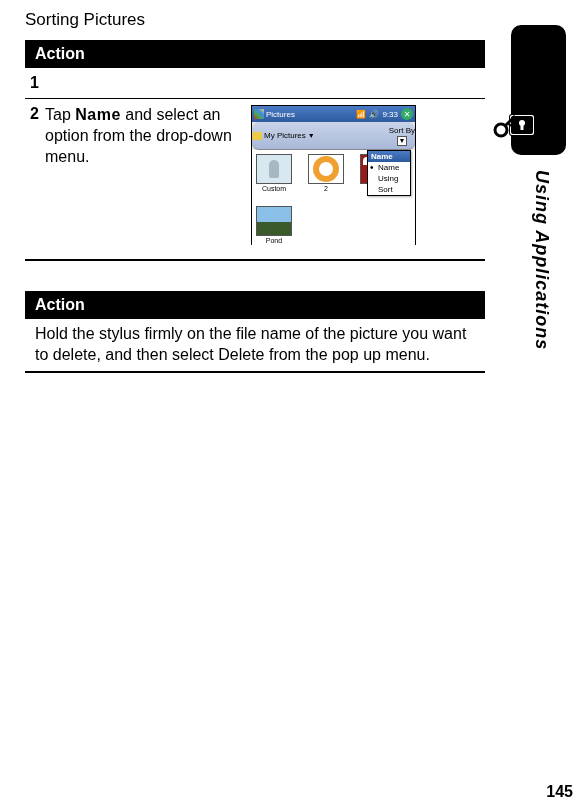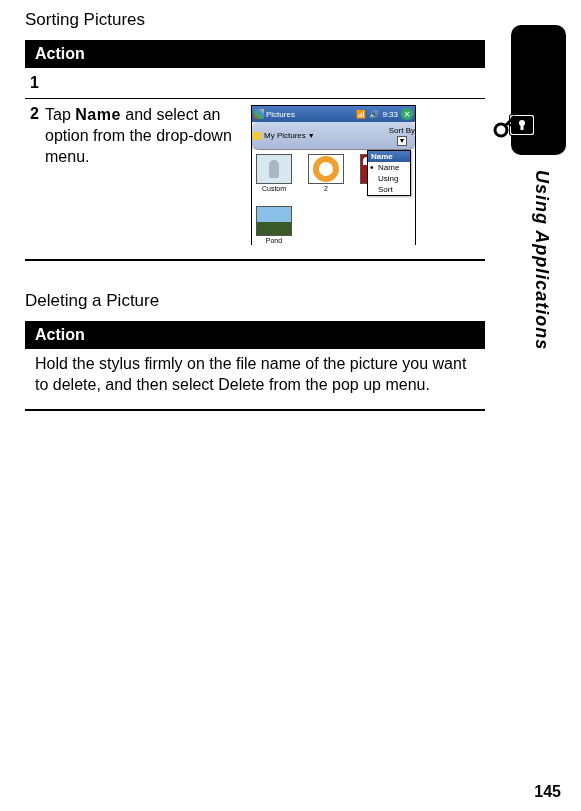--- a/index.html
+++ b/index.html
@@ -134,21 +134,21 @@
     }
     .ss-menu-header { background: linear-gradient(to bottom, #4a7bc4, #2e5a9e); color:#fff; padding:1px 3px; font-weight:bold; }
     .ss-menu-item { padding: 1px 3px 1px 10px; position: relative; }
     .ss-menu-item.sel::before { content:"•"; position:absolute; left:2px; top: 0px; font-size: 10px; }
     .step-divider {
       border-bottom: 2px solid #000;
       margin-top: 8px;
     }
     .delete-section { margin-top: 30px; }
     .action-body {
-      padding: 5px 10px 13px 10px;
+      padding: 5px 10px 5px 10px;
       font-size: 16px;
       line-height: 1.3;
       border-bottom: 2px solid #000;
       border-top: none;
     }
     
     .side-panel {
       position: absolute;
       right: 15px;
       top: 25px;
@@ -174,21 +174,21 @@
       font-style: italic;
       font-weight: bold;
       font-size: 18px;
       margin-top: 15px;
       margin-left: 30px;
       letter-spacing: 1px;
     }
     .page-num {
       position: absolute;
       bottom: 10px;
-      right: 20px;
+      right: 8px;
       font-weight: bold;
       font-size: 16px;
     }
   </style>
 </head>
 <body>
 
 <div class="content">
   <div class="section-heading">Sorting Pictures</div>
 
@@ -255,21 +255,20 @@
             <div class="ss-menu-item">Using</div>
             <div class="ss-menu-item">Sort</div>
           </div>
         </div>
       </div>
     </div>
   </div>
   <div class="step-divider"></div>
 
   <div class="delete-section">
-    <div class="section-heading">Deleting a Picture</div>
     <div class="action-header">Action</div>
     <div class="action-body">Hold the stylus firmly on the file name of the picture you want to delete, and then select Delete from the pop up menu.</div>
   </div>
 </div>
 
 <div class="side-panel">
   <div class="side-black">
     <div class="lock-icon">
       <svg viewBox="0 0 50 50">
         <rect x="16" y="24" width="26" height="22" rx="3" fill="#000"></rect>

